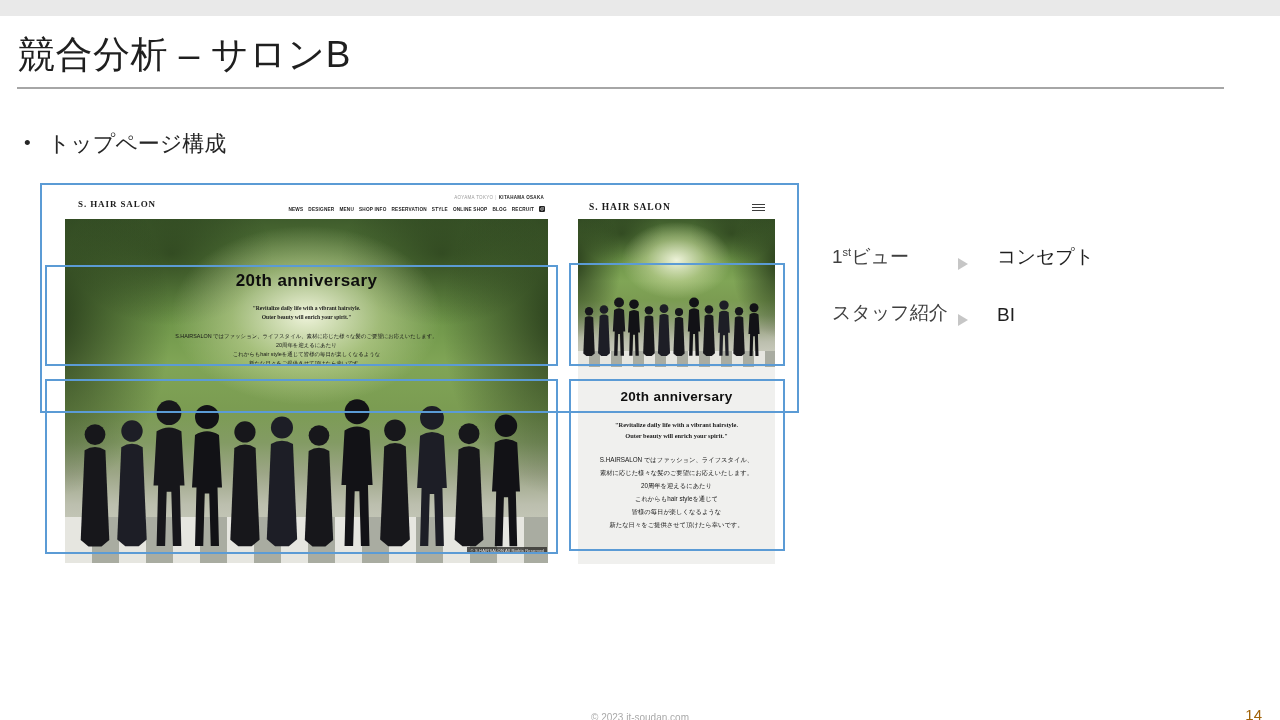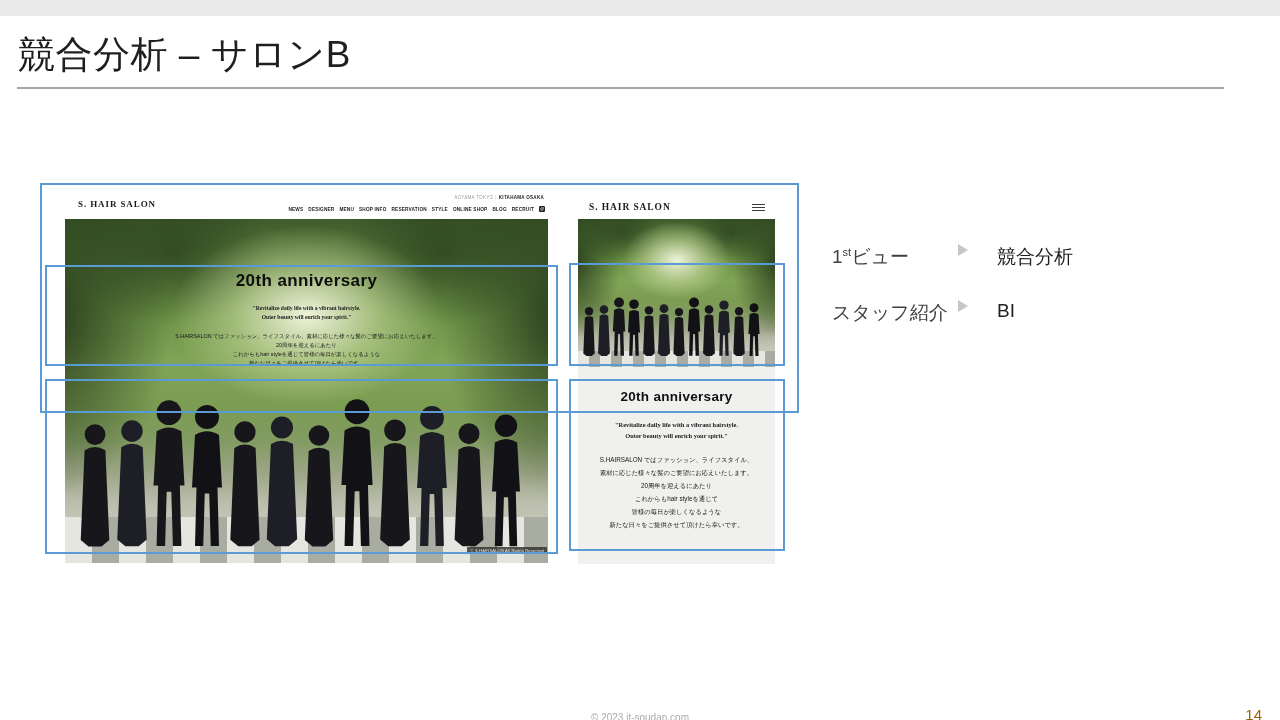--- a/index.html
+++ b/index.html
@@ -24,21 +24,21 @@
 
   .footer {
     position: absolute; left: 0; right: 0; bottom: 13px; text-align: center;
     font-size: 10px; color: #a9a9a9;
   }
   .pagenum {
     position: absolute; right: 18px; bottom: 13px; font-size: 15px; color: #a16207;
   }
 
   
-  .ann-row { position: absolute; left: 832px; width: 430px; height: 26px; display: flex; align-items: flex-start; }
+  .ann-row { position: absolute; left: 832px; width: 430px; height: 26px; display: flex; align-items: flex-end; }
   .ann-label { width: 126px; font-size: 19px; color: #3f3f3f; flex: 0 0 auto; }
   .ann-label sup { font-size: 11px; }
   .ann-arrow {
     width: 0; height: 0; flex: 0 0 auto;
     border-left: 10px solid #c6c6c6;
     border-top: 6px solid transparent; border-bottom: 6px solid transparent;
     margin-right: 29px;
   }
   .ann-value { font-size: 19px; color: #1f1f1f; }
 
@@ -126,20 +126,23 @@
   .ig-icon svg { display: block; }
 </style>
 </head>
 <body>
 
 <div class="slide">
 
   <h1 class="title">競合分析 – サロンB</h1>
   <div class="divider"></div>
 
+  <div class="bullet-row">
+    <span class="dot">•</span><span>トップページ構成</span>
+  </div>
 
   <div class="desktop-site">
     <div class="d-header">
       <span class="d-logo">S. HAIR SALON</span>
       <div class="d-locs">
         <span class="loc1">AOYAMA TOKYO</span><span class="sep">|</span><span class="loc2">KITAHAMA OSAKA</span>
       </div>
       <div class="d-nav">
         <span>NEWS</span>
         <span>DESIGNER</span>
@@ -258,21 +261,21 @@
 
   <div class="bbox bbox-outer"></div>
   <div class="bbox bbox-dconc"></div>
   <div class="bbox bbox-dstaff"></div>
   <div class="bbox bbox-mhero"></div>
   <div class="bbox bbox-mtext"></div>
 
   <div class="ann-row" style="top:228px;">
     <span class="ann-label"><span>1</span><sup>st</sup><span>ビュー</span></span>
     <span class="ann-arrow"></span>
-    <span class="ann-value">競合分析</span>
+    <span class="ann-value">コンセプト</span>
   </div>
 
   <div class="ann-row" style="top:284px;">
     <span class="ann-label">スタッフ紹介</span>
     <span class="ann-arrow"></span>
     <span class="ann-value">BI</span>
   </div>
 
 
   <div class="footer">© 2023 it-soudan.com</div>

